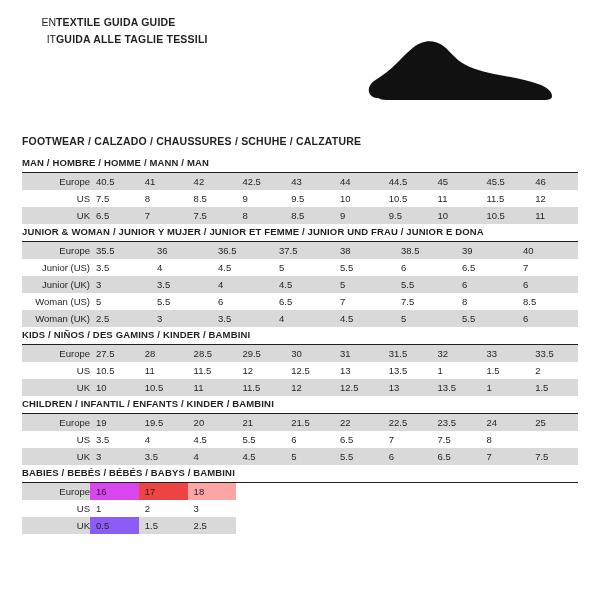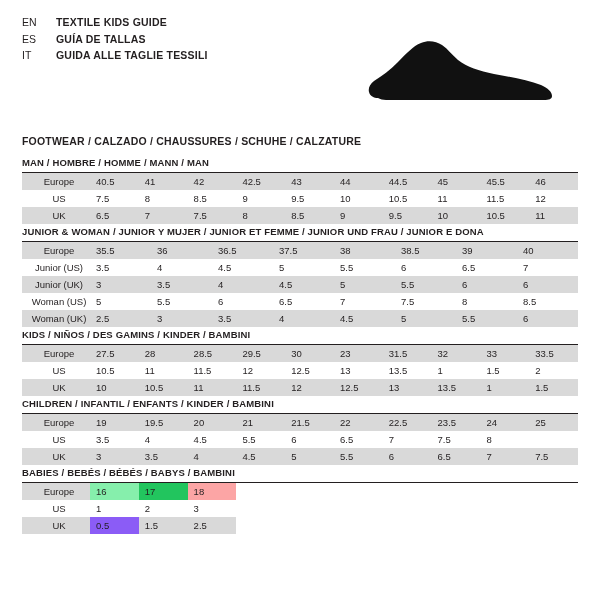--- a/index.html
+++ b/index.html
@@ -33,20 +33,21 @@
   .lang-table td {
     font-size: 10.5px;
     line-height: 16.5px;
     padding: 0;
     vertical-align: top;
     white-space: nowrap;
   }
   .lang-code {
     width: 34px;
     font-weight: normal;
+    text-align: right;
   }
   .lang-title {
     font-weight: bold;
     letter-spacing: 0.2px;
   }
   .shoe {
     position: absolute;
     top: 22px;
     right: 22px;
   }
@@ -81,41 +82,37 @@
     height: 17px;
     padding: 0 0 0 6px;
     text-align: left;
     vertical-align: middle;
     white-space: nowrap;
   }
   table.sizes tr.shaded td {
     background: #d9d9d9;
   }
   table.sizes td.rowlabel {
-    text-align: center;
+    text-align: right;
   }
   
 
   .babies table.sizes td { }
 </style>
 </head>
 <body>
 
 <div class="page">
 
   <div class="header">
     <table class="lang-table">
       <tbody>
         <tr>
           <td class="lang-code">EN</td>
-          <td class="lang-title">TEXTILE KIDS GUIDE</td>
-        </tr>
-        <tr>
-          <td class="lang-code">ES</td>
-          <td class="lang-title">GUÍA DE TALLAS</td>
+          <td class="lang-title">TEXTILE GUIDA GUIDE</td>
         </tr>
         <tr>
           <td class="lang-code">IT</td>
           <td class="lang-title">GUIDA ALLE TAGLIE TESSILI</td>
         </tr>
       </tbody>
     </table>
 
     <div class="shoe">
       <svg width="190" height="70" viewBox="0 0 190 70" xmlns="http://www.w3.org/2000/svg">
@@ -252,21 +249,21 @@
           <col span="10">
         </colgroup>
       <tbody>
         <tr class="shaded">
           <td class="rowlabel">Europe</td>
           <td>27.5</td>
           <td>28</td>
           <td>28.5</td>
           <td>29.5</td>
           <td>30</td>
-          <td>23</td>
+          <td>31</td>
           <td>31.5</td>
           <td>32</td>
           <td>33</td>
           <td>33.5</td>
         </tr>
         <tr>
           <td class="rowlabel">US</td>
           <td>10.5</td>
           <td>11</td>
           <td>11.5</td>
@@ -349,22 +346,22 @@
   <div class="block babies">
     <div class="block-label">BABIES / BEBÉS / BÉBÉS / BABYS / BAMBINI</div>
     <table class="sizes">
       <colgroup>
           <col style="width:68px">
           <col span="10">
         </colgroup>
       <tbody>
         <tr>
           <td class="rowlabel" style="background:#d9d9d9">Europe</td>
-          <td style="background:#86efac">16</td>
-          <td style="background:#22c55e">17</td>
+          <td style="background:#d946ef">16</td>
+          <td style="background:#ef4444">17</td>
           <td style="background:#fca5a5">18</td>
           <td></td>
           <td></td>
           <td></td>
           <td></td>
           <td></td>
           <td></td>
           <td></td>
         </tr>
         <tr>

